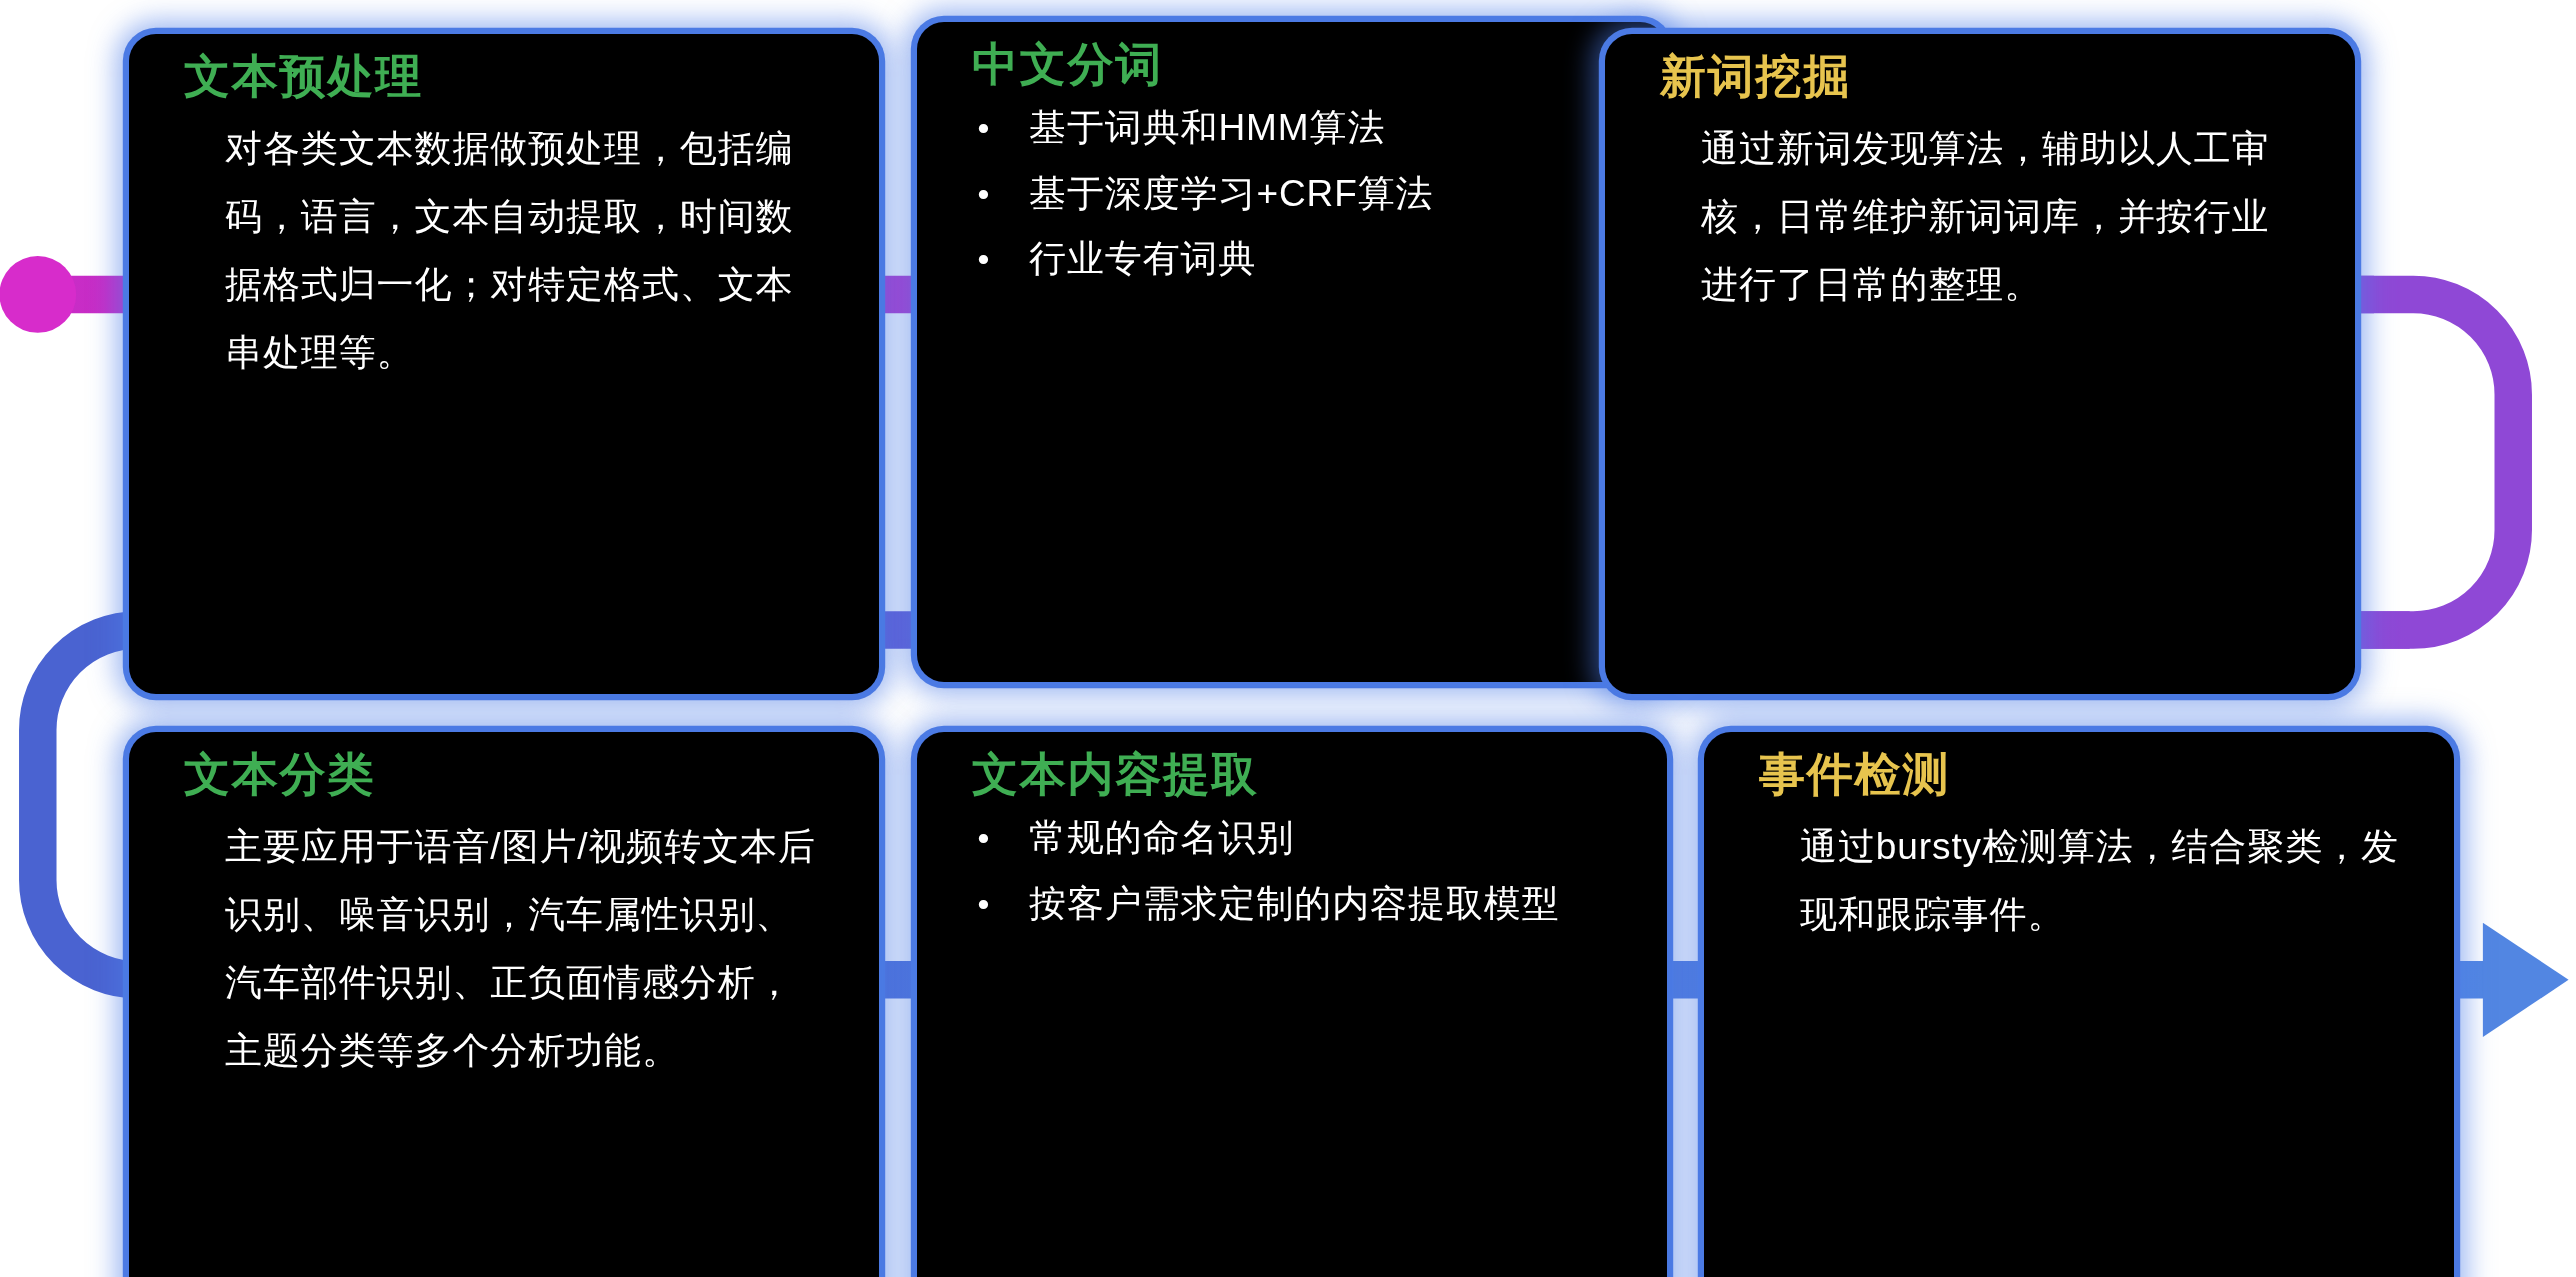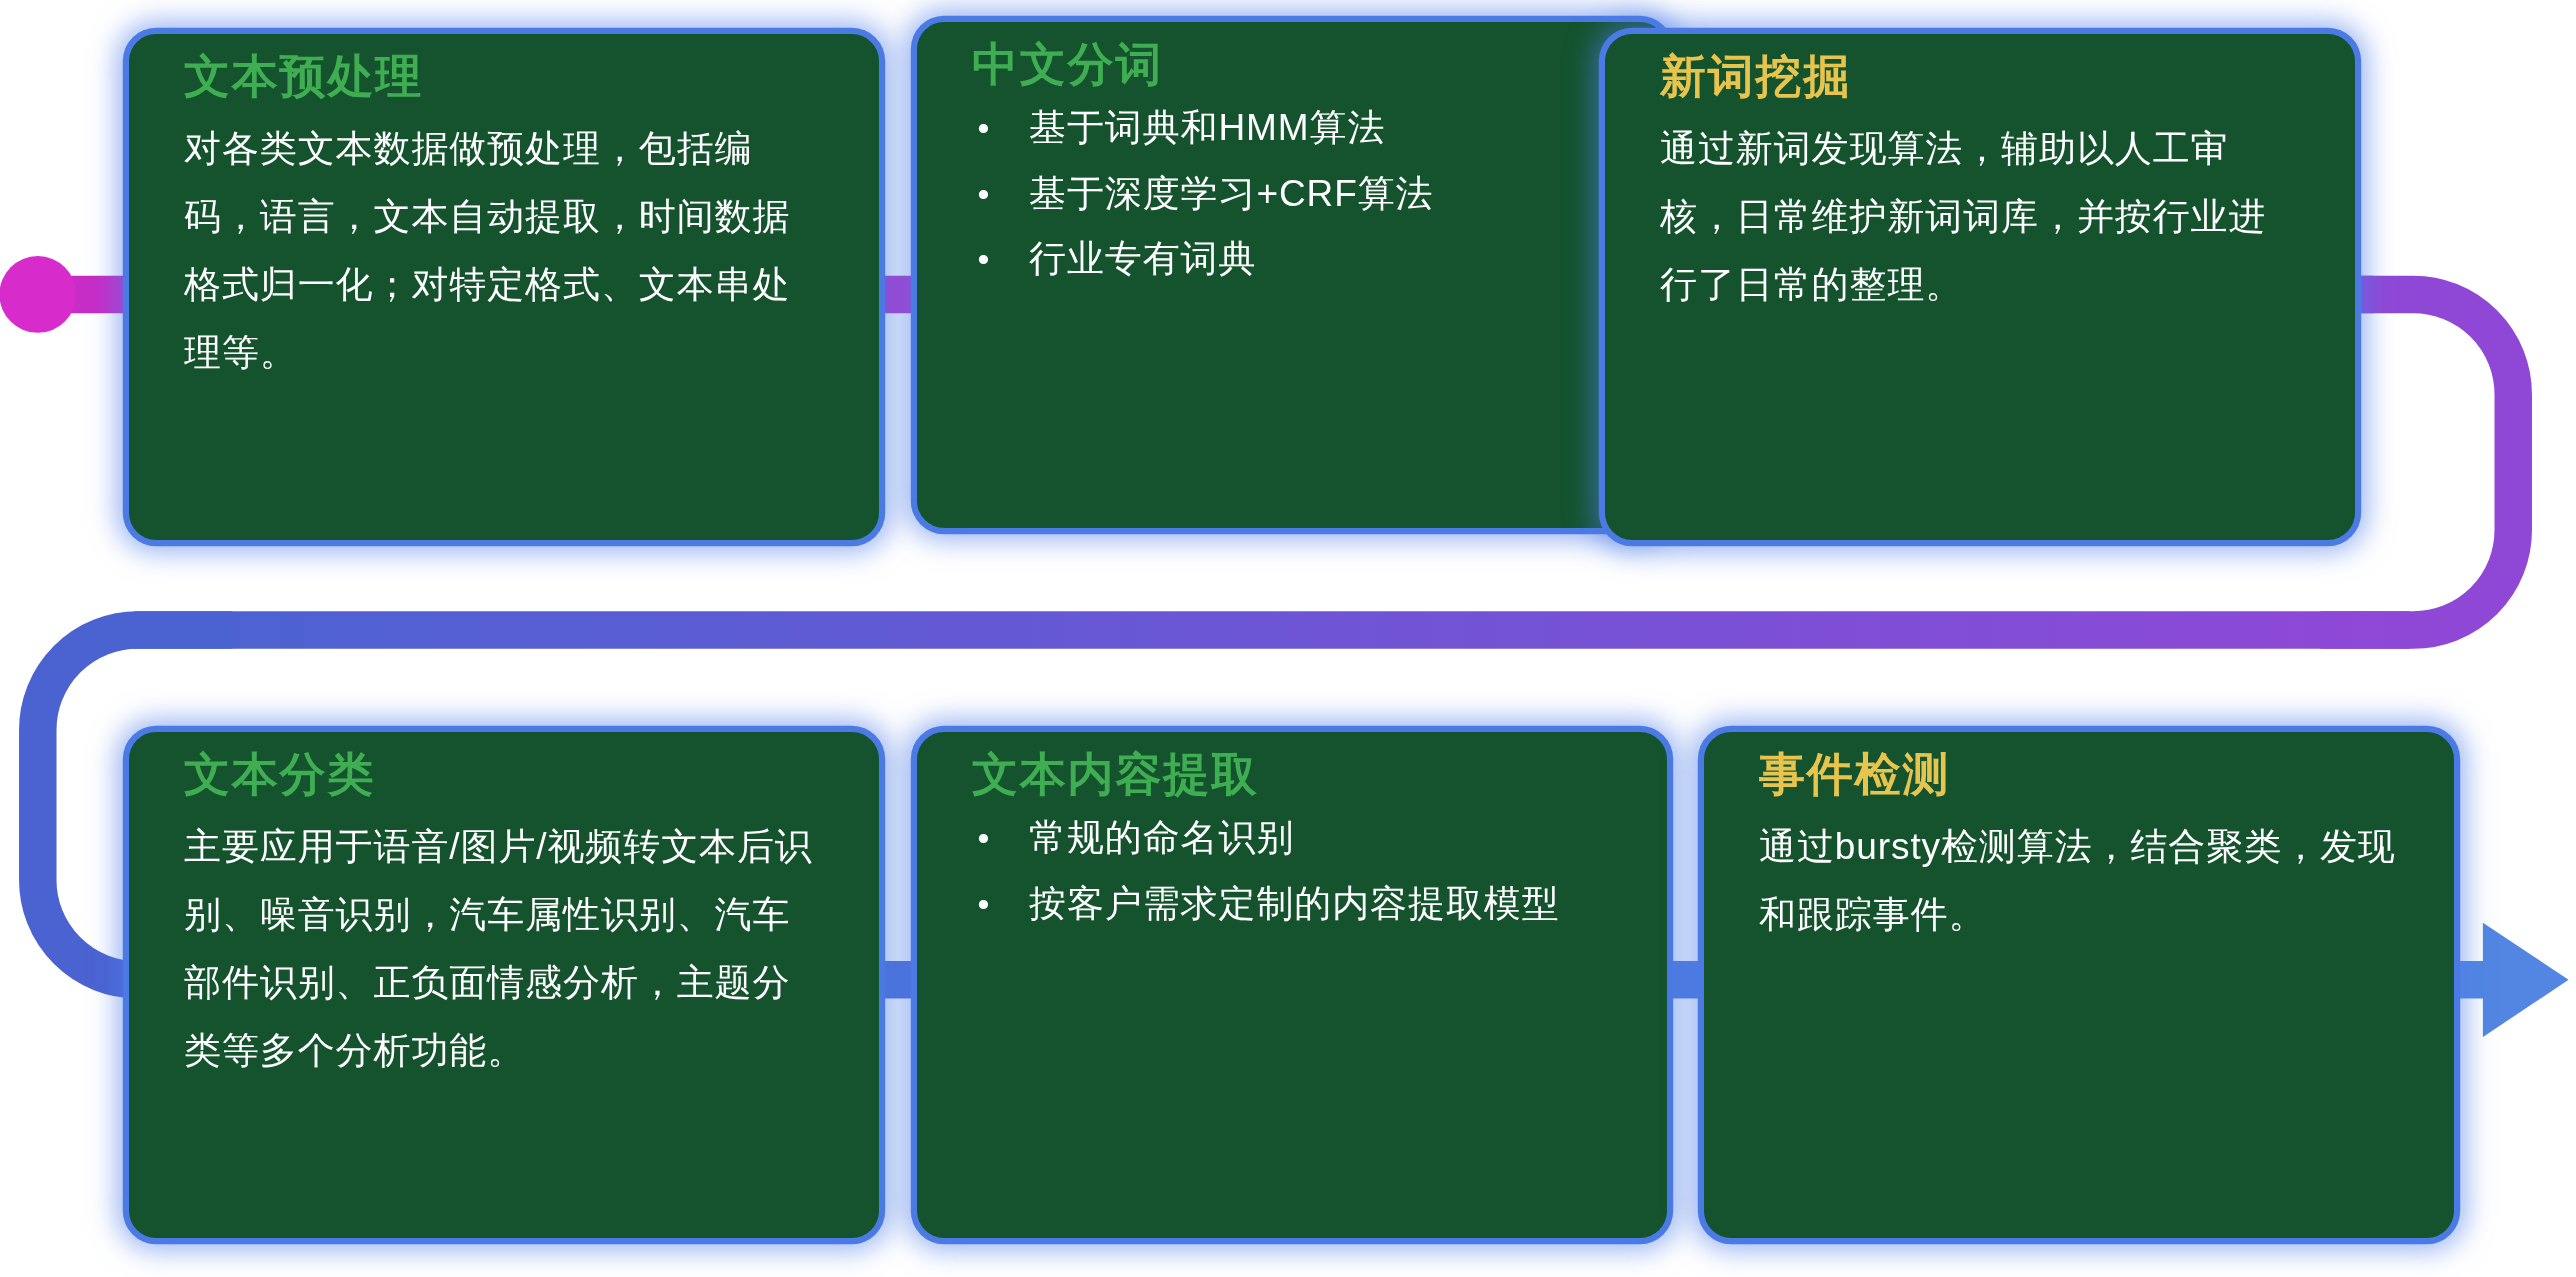--- a/index.html
+++ b/index.html
@@ -19,40 +19,41 @@
     position: absolute;
     left: 0;
     top: 0;
     width: 2576px;
     height: 1277px;
     z-index: 0;
   }
   .card {
     position: absolute;
     width: 750px;
-    height: 506px;
-    background: #14532d;
+    height: 660px;
+    background: #000000;
     border-radius: 27px;
     z-index: 1;
     box-sizing: border-box;
     padding: 12.5px 55px 0 55px;
     box-shadow: 0 0 0 6.2px #4b7ae4, 0 0 27px 12.5px rgba(77, 124, 232, 0.55);
   }
   .card h2 {
     margin: 0 0 9px 0;
     font-size: 46px;
     line-height: 1.3;
     font-weight: bold;
     letter-spacing: 1.8px;
   }
   .card .body {
     color: #ffffff;
     font-size: 37px;
     line-height: 68px;
     letter-spacing: 0.9px;
+    margin-left: 41px;
   }
   .card ul {
     list-style: none;
     margin: 11px 0 0 0;
     padding: 0;
     color: #ffffff;
     font-size: 37px;
     letter-spacing: 0.9px;
   }
   .card ul li {

